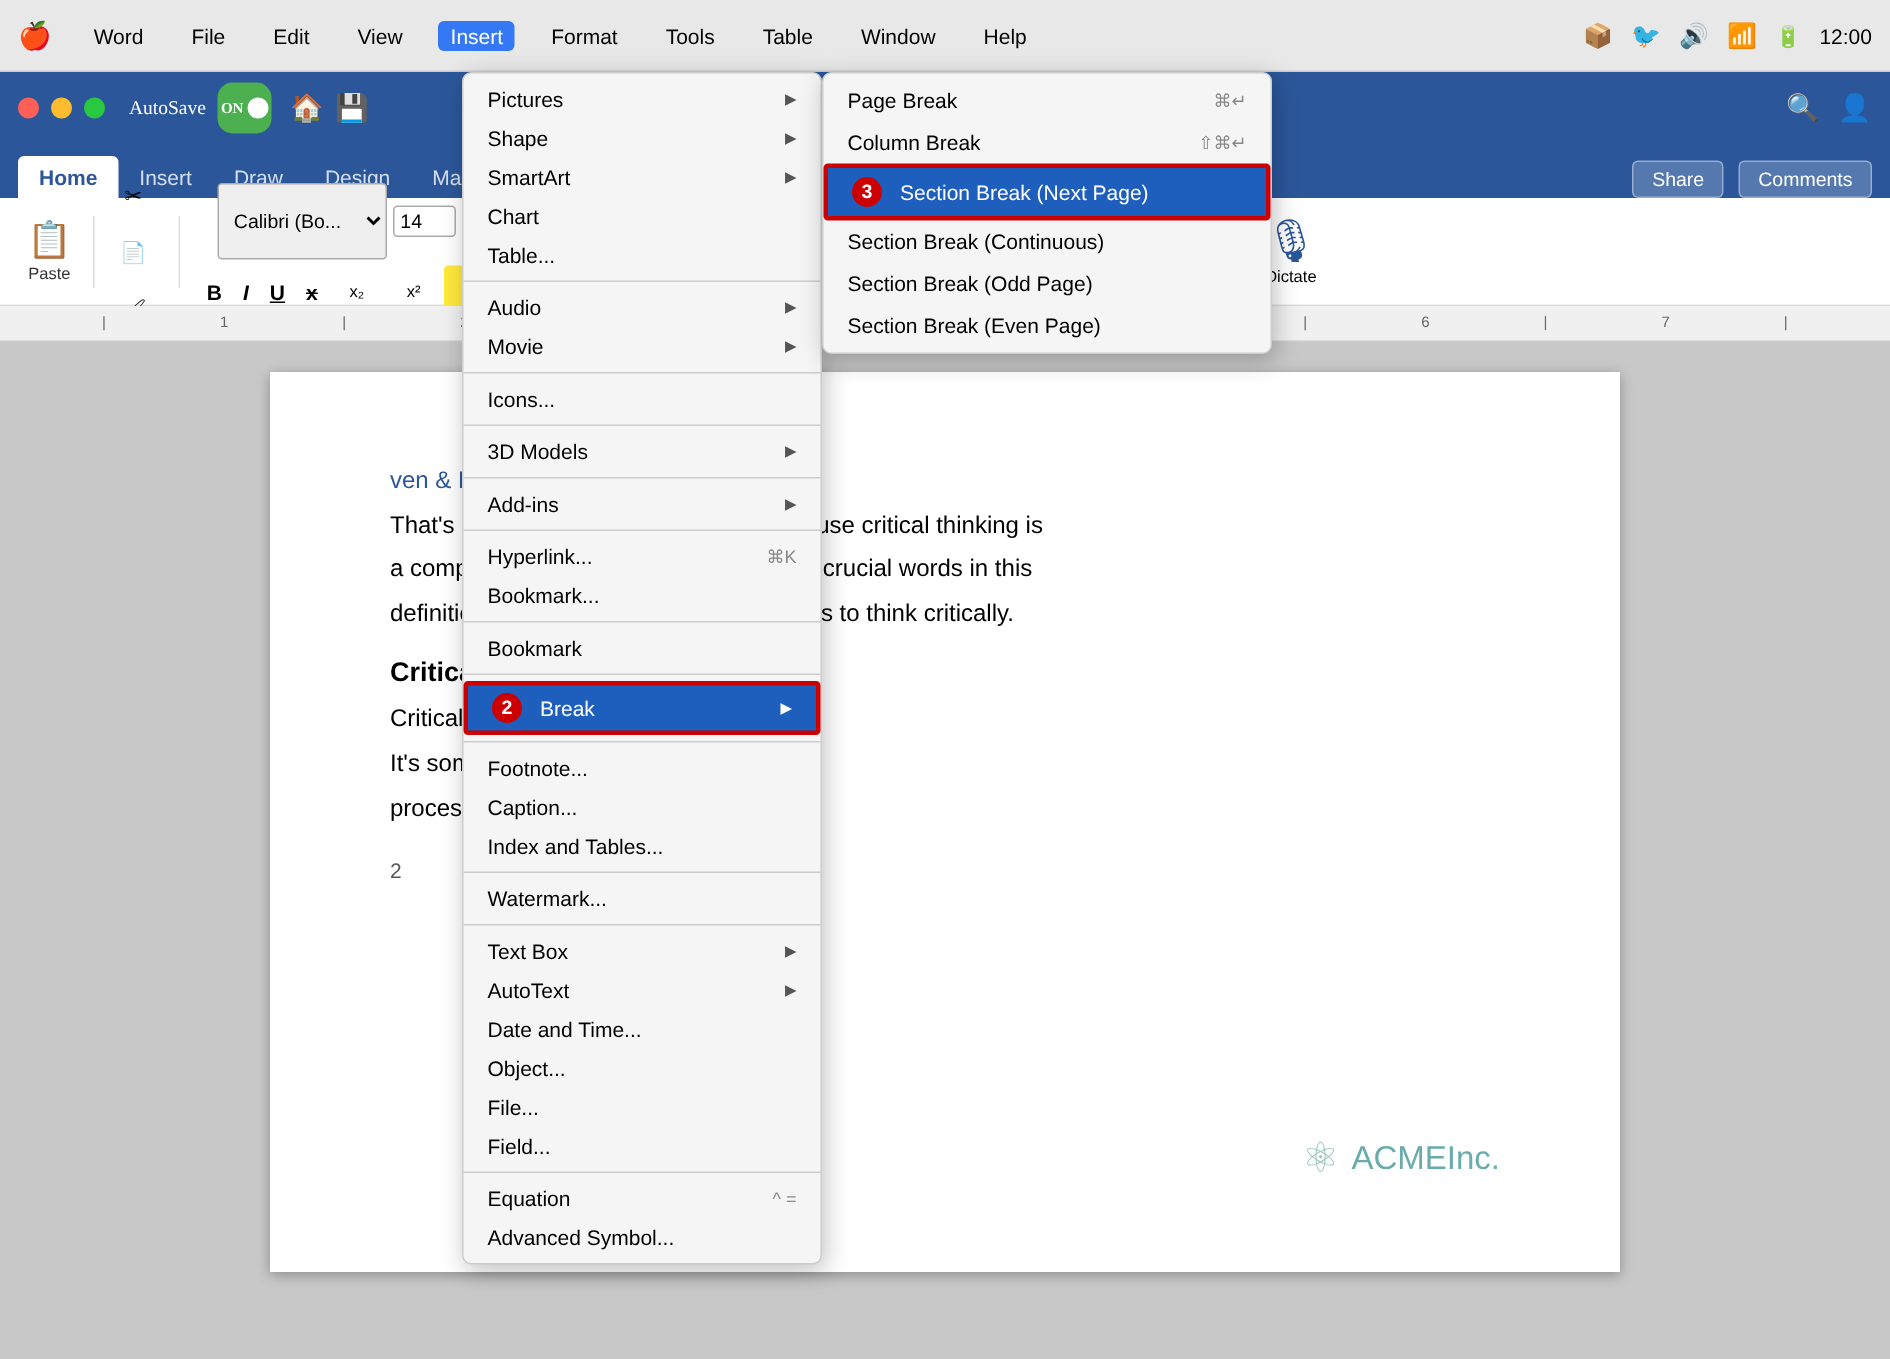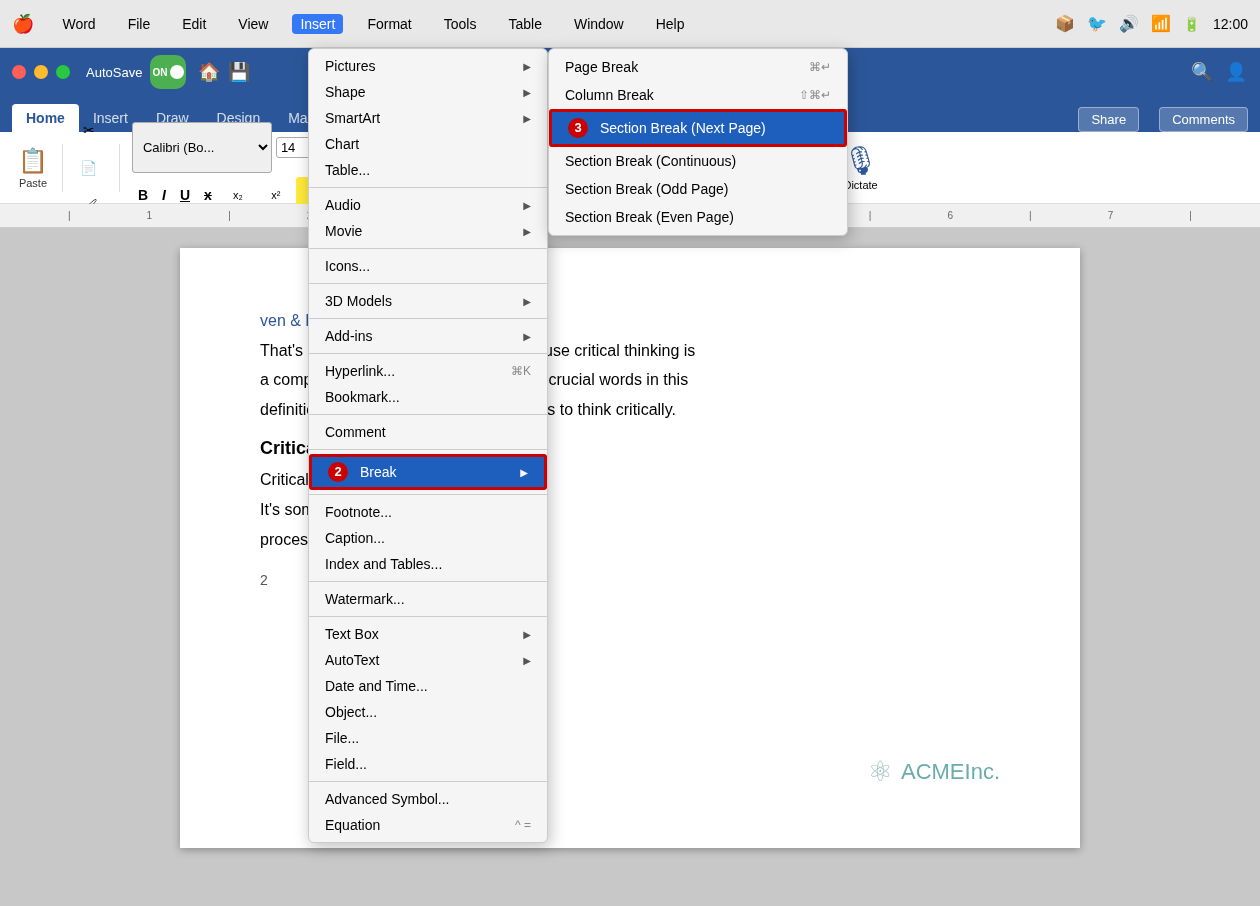--- a/index.html
+++ b/index.html
@@ -44,21 +44,21 @@
       align-items: center;
       padding: 0 12px;
       position: relative;
     }
     .traffic-lights { display: flex; gap: 8px; align-items: center; }
     .traffic-light { width: 14px; height: 14px; border-radius: 50%; }
     .tl-red { background: #ff5f57; }
     .tl-yellow { background: #febc2e; }
     .tl-green { background: #28c840; }
     .autosave-area {
-      display: flex; align-items: center; gap: 8px; margin-left: 16px; color: #fff; font-size: 13px;
+      display: flex; align-items: center; gap: 8px; margin-left: 16px; color: #fff; font-size: 13px; font-family: Liberation Serif, serif;
     }
     .autosave-toggle {
       background: #4caf50; border-radius: 10px; width: 36px; height: 34px; display: flex; align-items: center; padding: 2px; position: relative;
     }
     .autosave-toggle-knob { background: #fff; width: 14px; height: 14px; border-radius: 50%; margin-left: auto; }
     .nav-icons { display: flex; gap: 8px; margin-left: 12px; }
     .nav-icon { color: #fff; font-size: 18px; cursor: pointer; }
     .doc-title { color: #fff; font-size: 14px; margin: 0 auto; }
     .titlebar-right { display: flex; gap: 12px; align-items: center; color: #fff; font-size: 18px; }
 
@@ -76,21 +76,21 @@
       font-size: 14px;
       cursor: pointer;
       border-radius: 4px 4px 0 0;
       text-align: center;
     }
     .ribbon-tab.active {
       background: #fff;
       color: #2b579a;
       font-weight: 600;
     }
-    .ribbon-right { margin-left: auto; display: flex; gap: 20px; align-items: center; }
+    .ribbon-right { margin-left: auto; display: flex; gap: 10px; align-items: center; }
     .share-btn {
       background: rgba(255,255,255,0.2);
       color: #fff;
       border: 1px solid rgba(255,255,255,0.4);
       border-radius: 4px;
       padding: 4px 12px;
       font-size: 13px;
       cursor: pointer;
     }
     .comments-btn {
@@ -242,21 +242,21 @@
       width: 36px; height: 36px; border: none; background: transparent; cursor: pointer;
       display: flex; align-items: center; justify-content: center; border-radius: 3px; font-size: 14px;
     }
     .paste-btn {
       display: flex; flex-direction: column; align-items: center; gap: 2px;
       font-size: 11px; color: #333; cursor: pointer; padding: 4px 6px; border-radius: 3px;
     }
     .paste-icon { font-size: 24px; }
     .font-selector {
       border: 1px solid #aaa; border-radius: 3px; padding: 16px 6px; font-size: 13px;
-      width: 140px; cursor: pointer;
+      width: 113px; cursor: pointer; margin-left: 13px;
     }
     .font-size { border: 1px solid #aaa; border-radius: 3px; padding: 2px 4px; font-size: 13px; width: 42px; }
     .format-btn { font-size: 14px; font-weight: bold; padding: 2px 6px; border: none; background: transparent; cursor: pointer; border-radius: 2px; }
 
     .styles-group {
       display: flex; flex-direction: column; align-items: center; margin-left: 8px;
     }
     .styles-box {
       border: 1px solid #aaa; border-radius: 3px; padding: 2px 8px; font-size: 13px; min-width: 80px;
     }
@@ -524,21 +524,21 @@
       <span class="menu-shortcut">⌘K</span>
     </div>
 
     <div class="menu-item-row">
       <span>Bookmark...</span>
     </div>
 
     <div class="menu-divider"></div>
 
     <div class="menu-item-row">
-      <span>Comment</span>
+      <span>Bookmark</span>
     </div>
     <div class="menu-divider"></div>
 
     <div class="menu-item-row highlighted red-border" style="border:3px solid #cc0000;background:#1e5fbd;color:#fff;border-radius:3px;">
       <span style="display:flex;align-items:center;gap:6px;">
         <span class="step-badge">2</span>
         <span>Break</span>
       </span>
       <span class="menu-arrow white">▶</span>
     </div>
@@ -584,26 +584,26 @@
     <div class="menu-item-row">
       <span>File...</span>
     </div>
 
     <div class="menu-item-row">
       <span>Field...</span>
     </div>
     <div class="menu-divider"></div>
 
     <div class="menu-item-row">
-      <span>Advanced Symbol...</span>
-    </div>
-
-    <div class="menu-item-row">
       <span>Equation</span>
       <span class="menu-shortcut">^ =</span>
+    </div>
+
+    <div class="menu-item-row">
+      <span>Advanced Symbol...</span>
     </div>
   </div>
 
   <div class="break-submenu">
 
     <div class="break-item">
       <span>Page Break</span>
       <span class="break-shortcut">⌘↵</span>
     </div>
 

